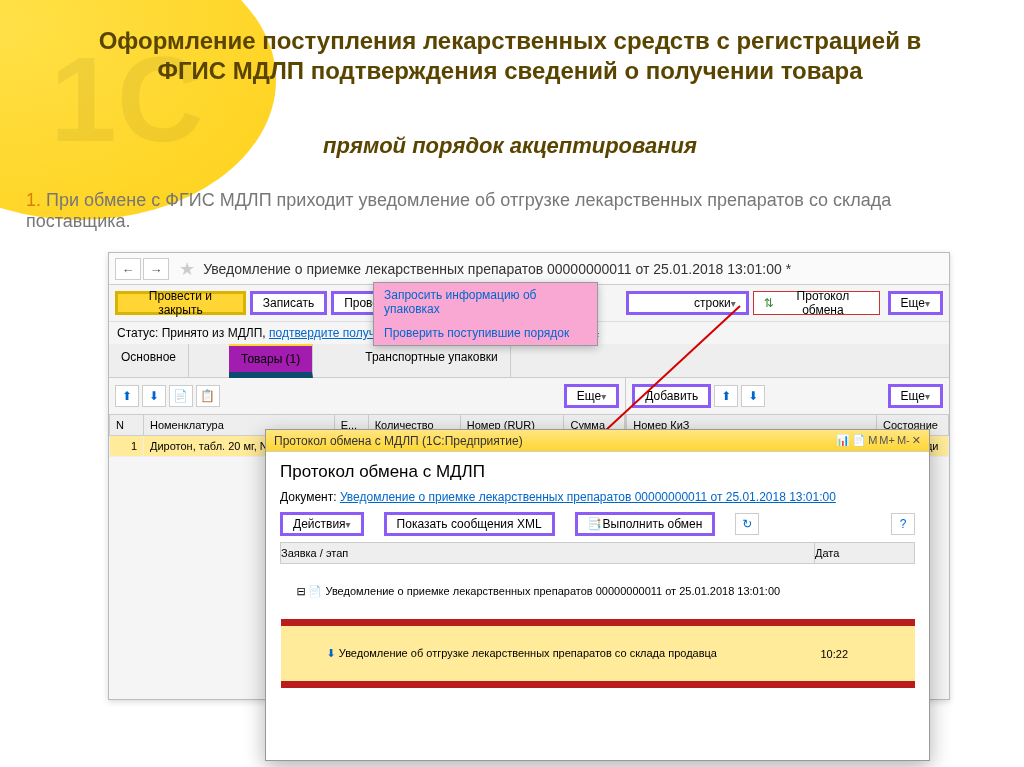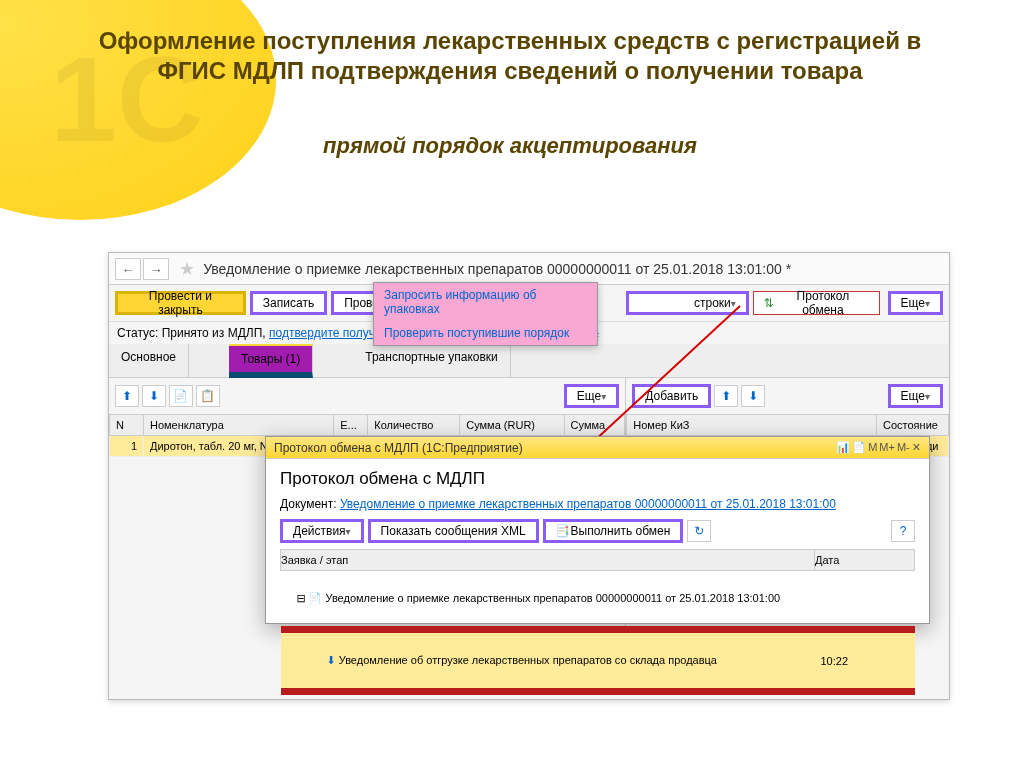--- a/index.html
+++ b/index.html
@@ -31,44 +31,47 @@
 .pane:last-child { border-right: none; }
 .pane-head { display: flex; gap: 3px; padding: 2px 6px; align-items: center; }
 .icon-btn { width: 24px; height: 22px; border: 1px solid #ccc; background: #fff; font-size: 12px; display: flex; align-items: center; justify-content: center; cursor: pointer; color: #0066cc; }
 .sp { flex: 1; }
 .tbl { border-collapse: collapse; width: 100%; margin-top: 4px; font-size: 11px; }
 .tbl th { background: #eee; border: 1px solid #ccc; padding: 4px 6px; font-weight: normal; text-align: left; }
 .tbl td { border: 1px solid #eee; padding: 4px 6px; background: #fff; }
 .tbl tr.sel td { background: #ffeb99; }
 .dropdown-pop { position: absolute; left: 373px; top: 282px; width: 225px; background: #f9a8d4; border: 1px solid #999; box-shadow: 0 2px 8px rgba(0,0,0,0.25); z-index: 5; }
 .dropdown-pop div { padding: 5px 10px; font-size: 12px; color: #0066cc; cursor: pointer; }
-.modal { position: absolute; left: 265px; top: 429px; width: 665px; height: 188px; background: #fff; border: 1px solid #999; box-shadow: 0 6px 20px rgba(0,0,0,0.3); z-index: 10; margin-top: 7px; }
+.modal { position: absolute; left: 265px; top: 429px; width: 665px; height: 332px; background: #fff; border: 1px solid #999; box-shadow: 0 6px 20px rgba(0,0,0,0.3); z-index: 10; }
 .modal-titlebar { height: 22px; background: linear-gradient(#ffe680,#ffd633); display: flex; align-items: center; padding: 0 8px; font-size: 12px; color: #333; border-bottom: 1px solid #ccc; }
 .modal-toolicons { margin-left: auto; display: flex; gap: 2px; font-size: 11px; color: #555; }
 .modal-body { padding: 10px 14px; }
 .modal-title { font-size: 17px; margin-bottom: 8px; }
 .doc-row { font-size: 12px; margin-bottom: 8px; }
-.modal-toolbar { display: flex; gap: 4px; align-items: center; margin-bottom: 6px; }
+.modal-toolbar { display: flex; gap: 20px; align-items: center; margin-bottom: 6px; }
 .tbl2 { width: 100%; border-collapse: collapse; font-size: 11px; }
 .tbl2 th { background: #eee; border: 1px solid #ccc; padding: 4px 0; text-align: left; font-weight: normal; }
 .tbl2 td { border-bottom: 7px solid #b91c1c; padding: 21px 6px; }
 .tbl2 tr.sel td { background: #ffeb99; }
 .arrow-svg { position: absolute; left: 460px; top: 300px; z-index: 8; pointer-events: none; }
 .proto-btn { border: 1.5px solid #cc3333 !important; }
 .green { color: #2a8a2a; }
 .blue { color: #0066cc; }
 </style>
 </head>
 <body>
 
 <div class="slide">
   <div class="bg-yellow"></div>
   <div class="watermark">1C</div>
   <div class="title">Оформление поступления лекарственных средств с регистрацией в ФГИС МДЛП подтверждения сведений о получении товара</div>
   <div class="subtitle">прямой порядок акцептирования</div>
+  <div class="step-text">
+    <span class="step-num">1.</span><span> При обмене с ФГИС МДЛП приходит уведомление об отгрузке лекарственных препаратов со склада поставщика.</span>
+  </div>
 
   <div class="app-window">
     <div class="win-head">
       <div class="nav-btn">←</div>
       <div class="nav-btn">→</div>
       <div class="star">★</div>
       <div class="win-title">Уведомление о приемке лекарственных препаратов 00000000011 от 25.01.2018 13:01:00 *</div>
     </div>
     <div class="toolbar">
       <button class="btn primary">Провести и закрыть</button>
@@ -102,21 +105,21 @@
           <span class="sp"></span>
           <button class="btn arrow">Еще</button>
         </div>
         <table class="tbl">
           <tbody>
               <tr>
             <th style="width:34px">N</th>
             <th>Номенклатура</th>
             <th style="width:34px">Е...</th>
             <th>Количество</th>
-            <th>Сумма (RUR)</th>
+            <th>Номер (RUR)</th>
             <th>Сумма</th>
           </tr>
           <tr class="sel">
             <td style="text-align:right">1</td>
             <td>Диротон, табл. 20 мг, N 2...</td>
             <td class="green" style="text-align:center">№</td>
             <td style="text-align:right">3,000</td>
             <td style="text-align:right">500,00</td>
             <td></td>
           </tr>

